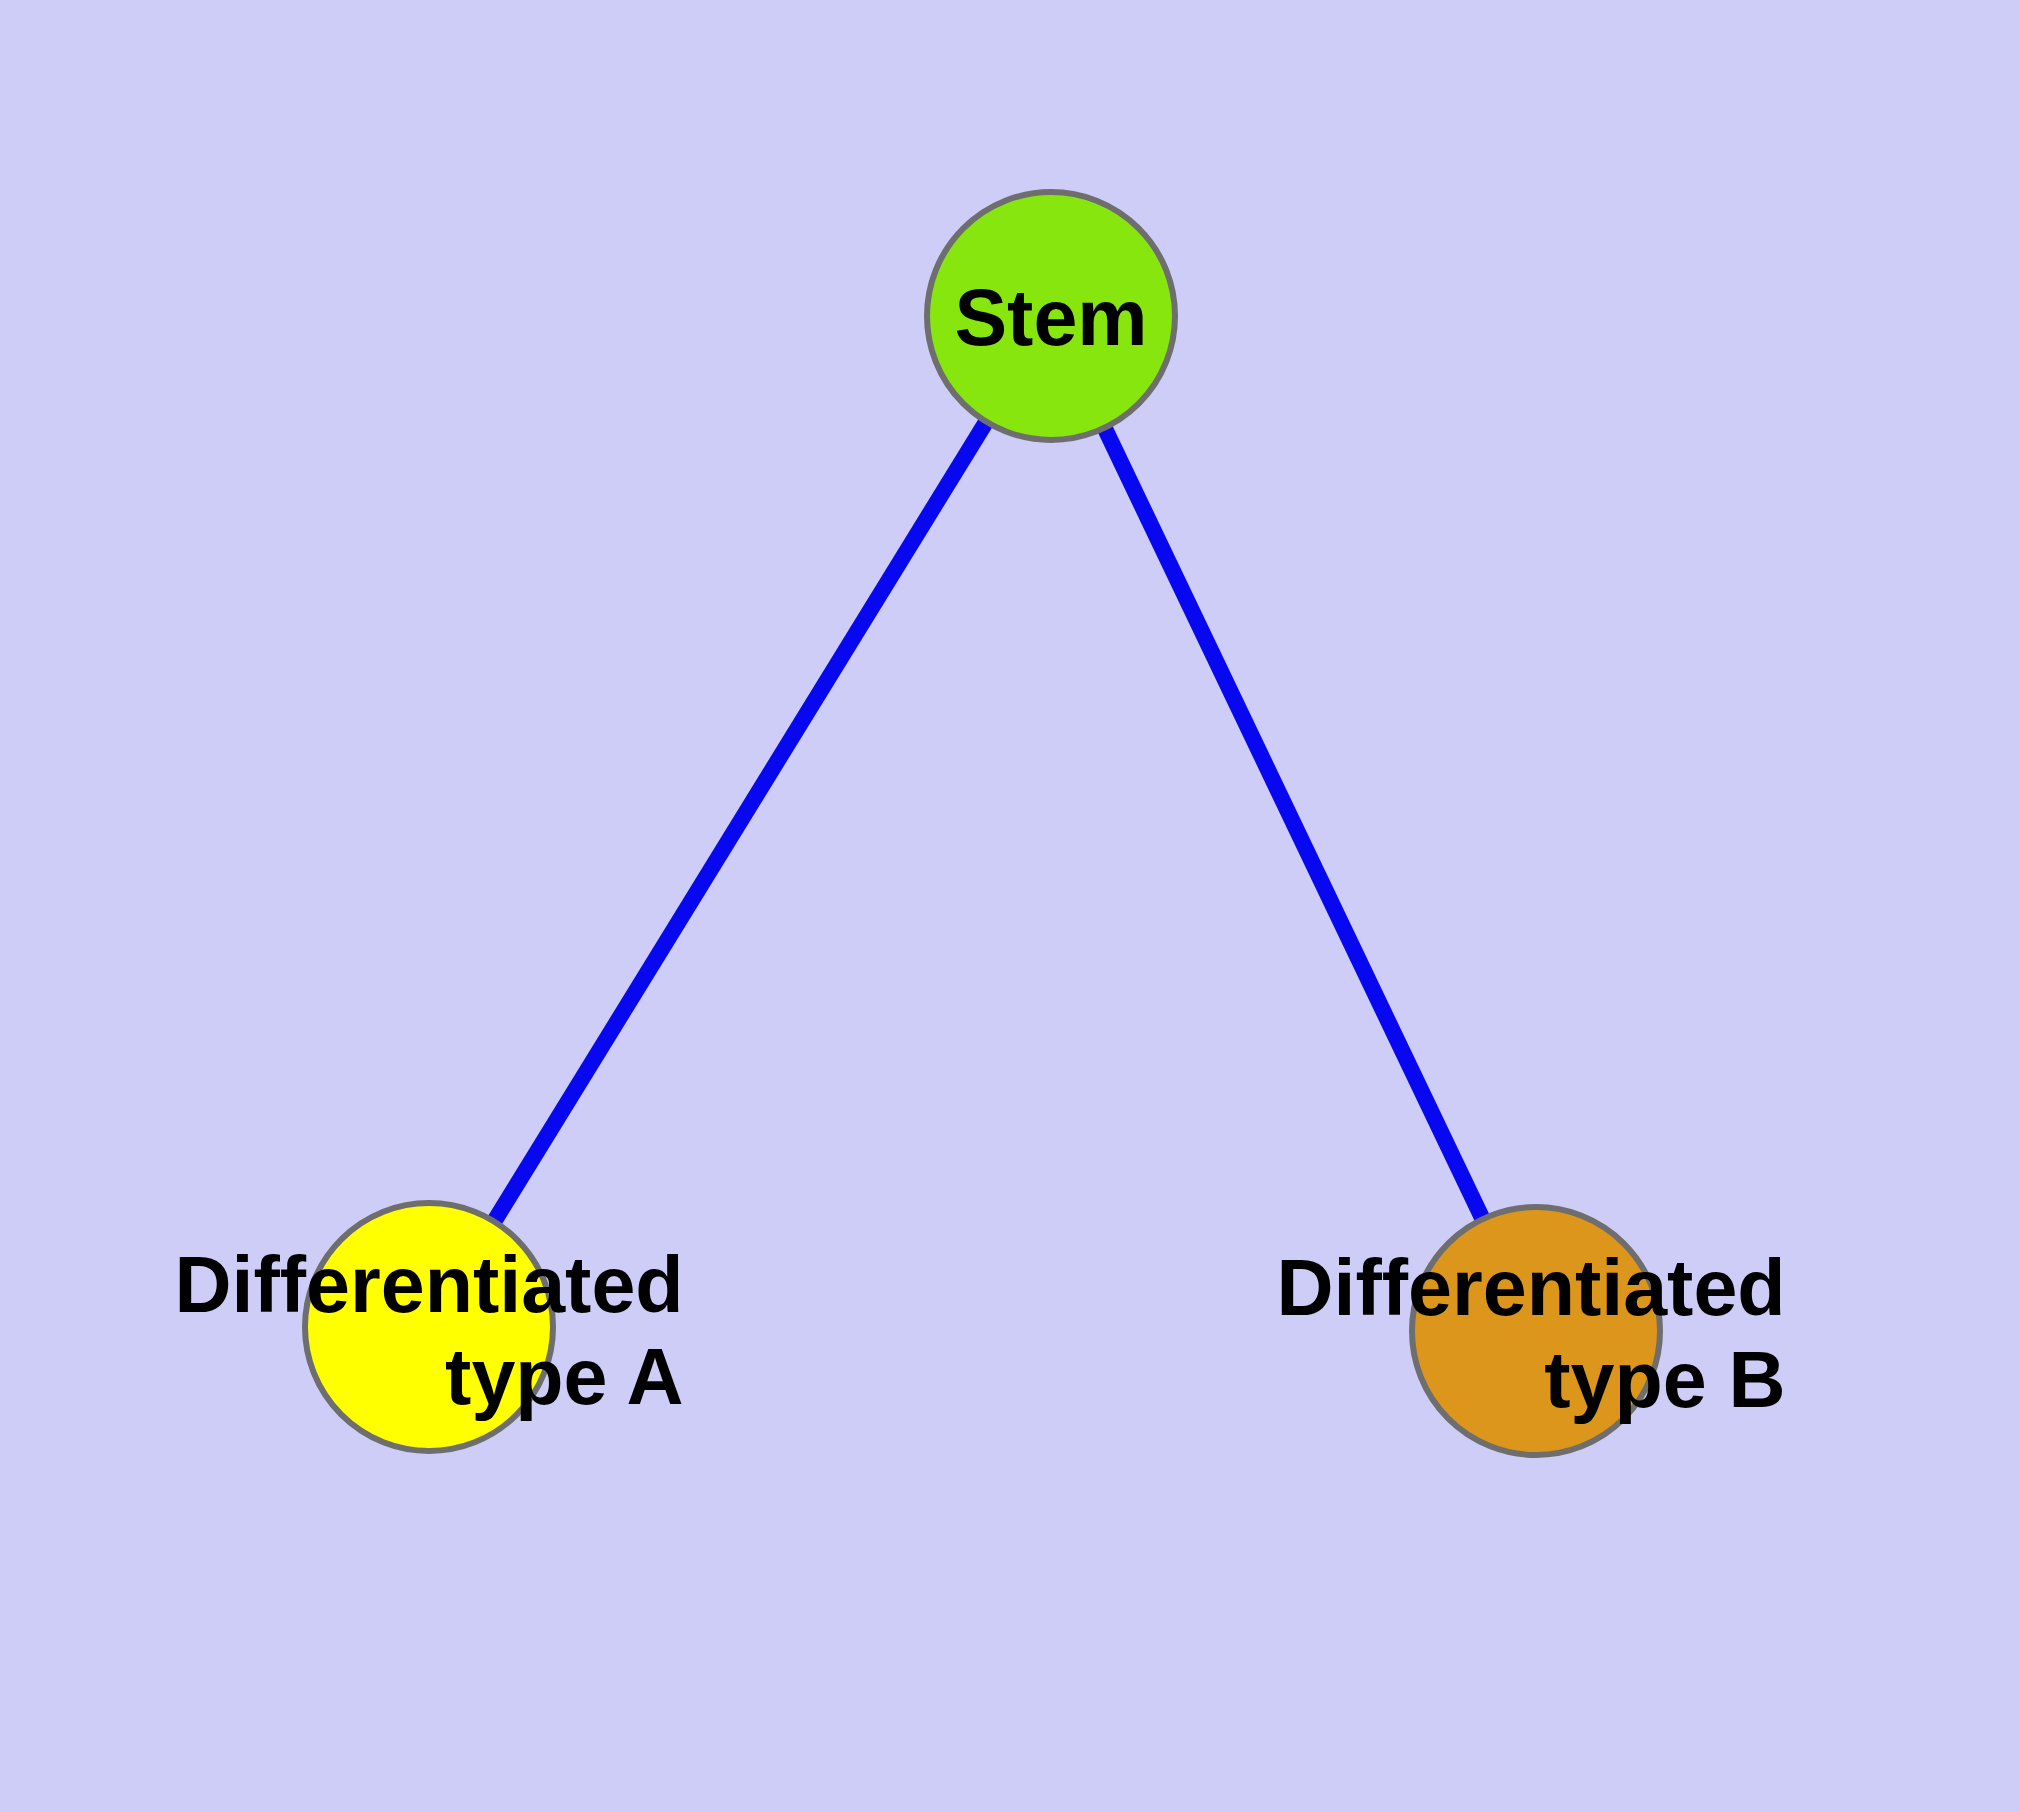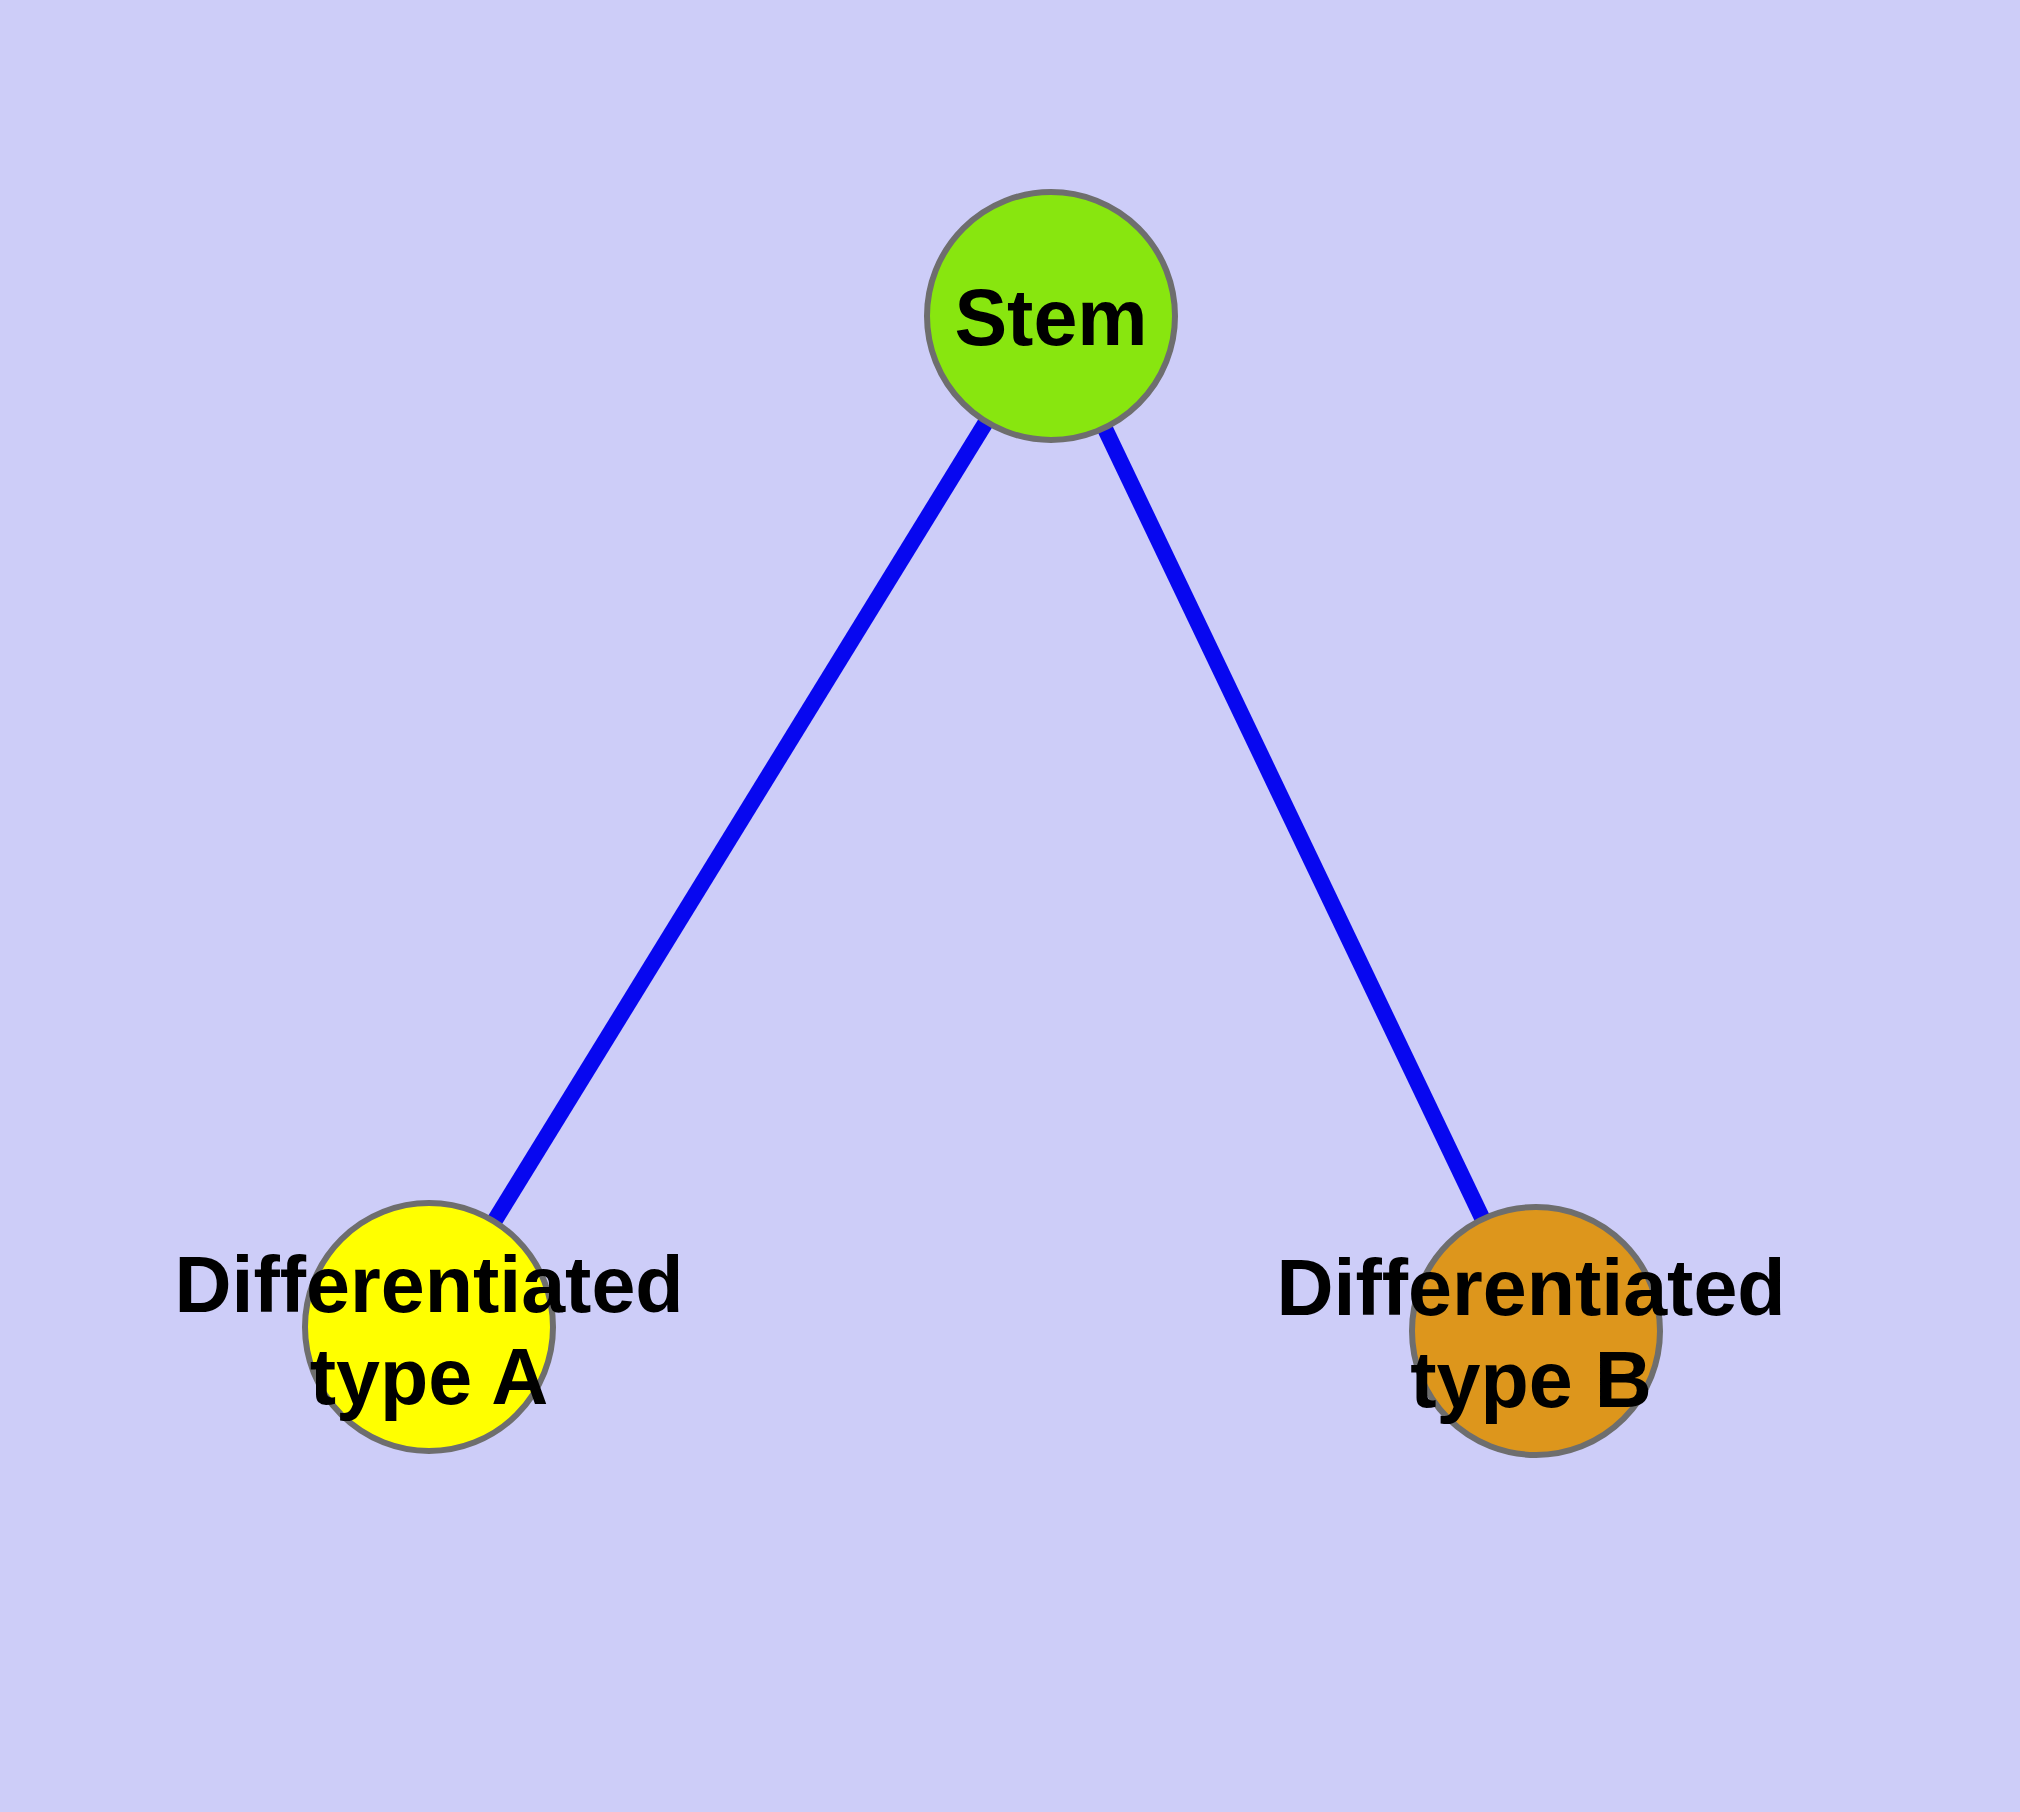--- a/index.html
+++ b/index.html
@@ -38,21 +38,21 @@
   .node-stem   { left: 1051px; top: 316px;  background: #88e60f; }
   .node-type-a { left: 429px;  top: 1327px; background: #ffff00; }
   .node-type-b { left: 1536px; top: 1331px; background: #dd961c; }
   .node-label {
     position: absolute;
     transform: translate(-50%, -50%);
     color: #000000;
     font-weight: bold;
     font-size: 79px;
     line-height: 92px;
-    text-align: center;
+    text-align: right;
     white-space: pre;
   }
   .label-stem   { left: 1051px; top: 318px; }
   .label-type-a { left: 429px;  top: 1331px; }
   .label-type-b { left: 1531px; top: 1334px; }
 </style>
 </head>
 <body>
 
 <div class="canvas">

